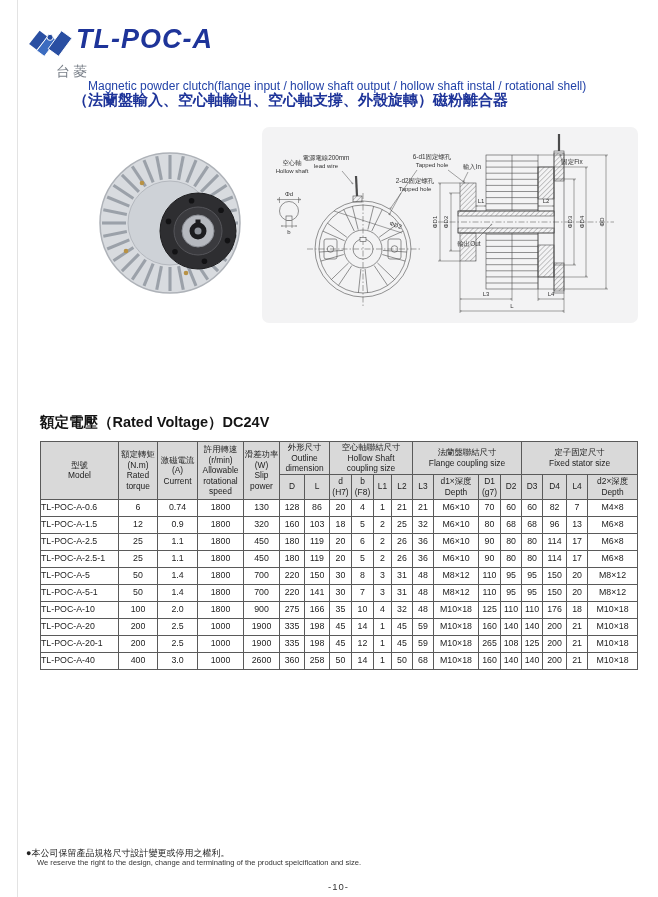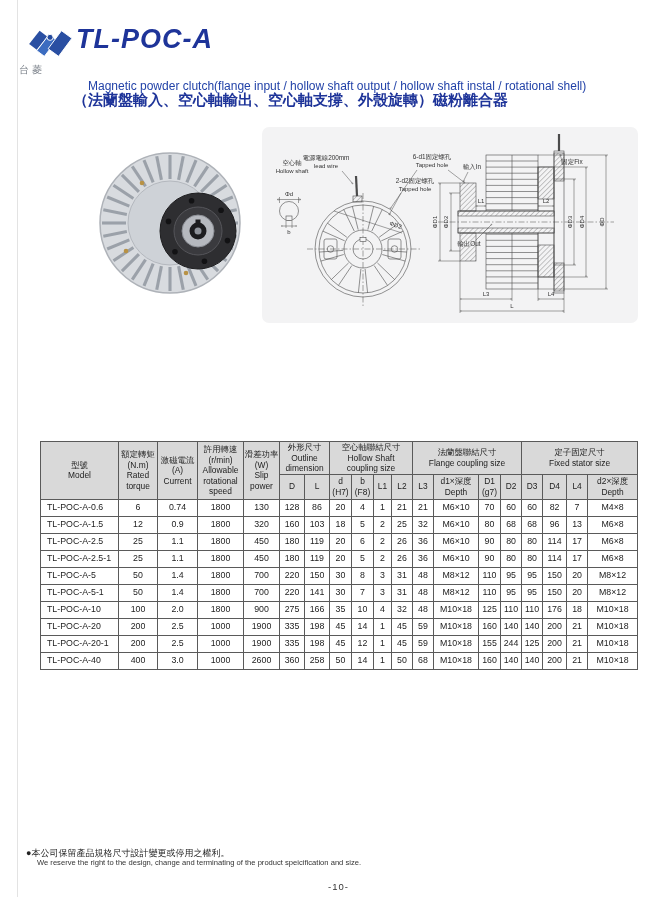--- a/index.html
+++ b/index.html
@@ -2,22 +2,22 @@
 <html><head>
 <meta charset="utf-8">
 <style>
   html,body{margin:0;padding:0;background:#fff;}
   .page{position:relative;width:658px;height:897px;background:#fff;overflow:hidden;
         font-family:"Liberation Sans","DejaVu Sans",sans-serif;}
   .edge-line{position:absolute;left:17px;top:0;width:1px;height:897px;background:#e3e3e3;}
 
   
   .logo{position:absolute;left:27px;top:25px;width:48px;height:38px;}
-  .brand-name{position:absolute;left:19px;top:63px;width:48px;text-align:left;
-              font-size:10px;color:#7a8089;letter-spacing:3px;}
+  .brand-name{position:absolute;left:42px;top:63px;width:48px;text-align:right;
+              font-size:14px;color:#7a8089;letter-spacing:3px;}
   .model-title{position:absolute;left:76px;top:24px;font-size:27px;font-weight:bold;
                font-style:italic;color:#1e3499;letter-spacing:1px;}
   .subtitle-zh{position:absolute;left:73px;top:55px;font-size:15px;font-weight:bold;color:#1e3499;margin-top:36px;}
   .subtitle-en{position:absolute;left:88px;top:79px;font-size:12px;color:#2242a8;}
 
   
   .photo{position:absolute;left:90px;top:145px;width:180px;height:160px;}
   .panel{position:absolute;left:262px;top:127px;width:376px;height:196px;
          background:#f3f3f4;border-radius:7px;}
   .draw{width:376px;height:196px;display:block;}
@@ -32,21 +32,21 @@
 
   
   .table-title{position:absolute;left:40px;top:413px;font-size:14.5px;font-weight:bold;color:#141414;}
   .spec-table{position:absolute;left:40px;top:441px;border-collapse:collapse;table-layout:fixed;
               width:597px;color:#222;}
   .spec-table th,.spec-table td{border:1px solid #5a5a5a;text-align:center;padding:0;
               white-space:pre-line;line-height:1.25;overflow:hidden;}
   .spec-table thead th{background:#d9d9d9;font-weight:normal;font-size:8.4px;}
   .spec-table thead tr:last-child th{height:24px;}
   .spec-table tbody td{height:16px;font-size:8.8px;}
-  .spec-table tbody td.model{text-align:left;padding-left:6px;}
+  .spec-table tbody td.model{text-align:left;}
 
   
   .fn-zh{position:absolute;left:26px;top:847px;font-size:9px;color:#222;}
   .fn-en{position:absolute;left:37px;top:858px;font-size:7.6px;color:#333;}
   .page-num{position:absolute;left:328px;top:855px;font-size:9.5px;color:#333;letter-spacing:1px;margin-top:26px;}
 </style>
 </head>
 <body>
 
 <div class="page">
@@ -279,20 +279,21 @@
         <line class="dim" x1="198" y1="172" x2="250" y2="172" marker-start="url(#arr)" marker-end="url(#arr)"></line>
         <text class="t" x="224" y="169">L3</text>
         <line class="dim" x1="276" y1="172" x2="302" y2="172" marker-start="url(#arr)" marker-end="url(#arr)"></line>
         <text class="t" x="289" y="169">L4</text>
         <line class="dim" x1="198" y1="184" x2="302" y2="184" marker-start="url(#arr)" marker-end="url(#arr)"></line>
         <text class="t" x="250" y="181">L</text>
       </g>
     </svg>
   </div>
 
+  <div class="table-title">額定電壓（Rated Voltage）DC24V</div>
   <table class="spec-table">
     <colgroup>
       <col style="width:78px">
         <col style="width:39px">
         <col style="width:40px">
         <col style="width:46px">
       <col style="width:36px">
         <col style="width:25px">
         <col style="width:25px">
         <col style="width:22px">
@@ -537,22 +538,22 @@
           <td>1000</td>
           <td>1900</td>
           <td>335</td>
           <td>198</td>
           <td>45</td>
           <td>12</td>
           <td>1</td>
           <td>45</td>
           <td>59</td>
           <td>M10×18</td>
-          <td>155</td>
-          <td>244</td>
+          <td>265</td>
+          <td>108</td>
           <td>125</td>
           <td>200</td>
           <td>21</td>
           <td>M10×18</td>
         </tr>
         <tr>
           <td class="model">TL-POC-A-40</td>
           <td>400</td>
           <td>3.0</td>
           <td>1000</td>

